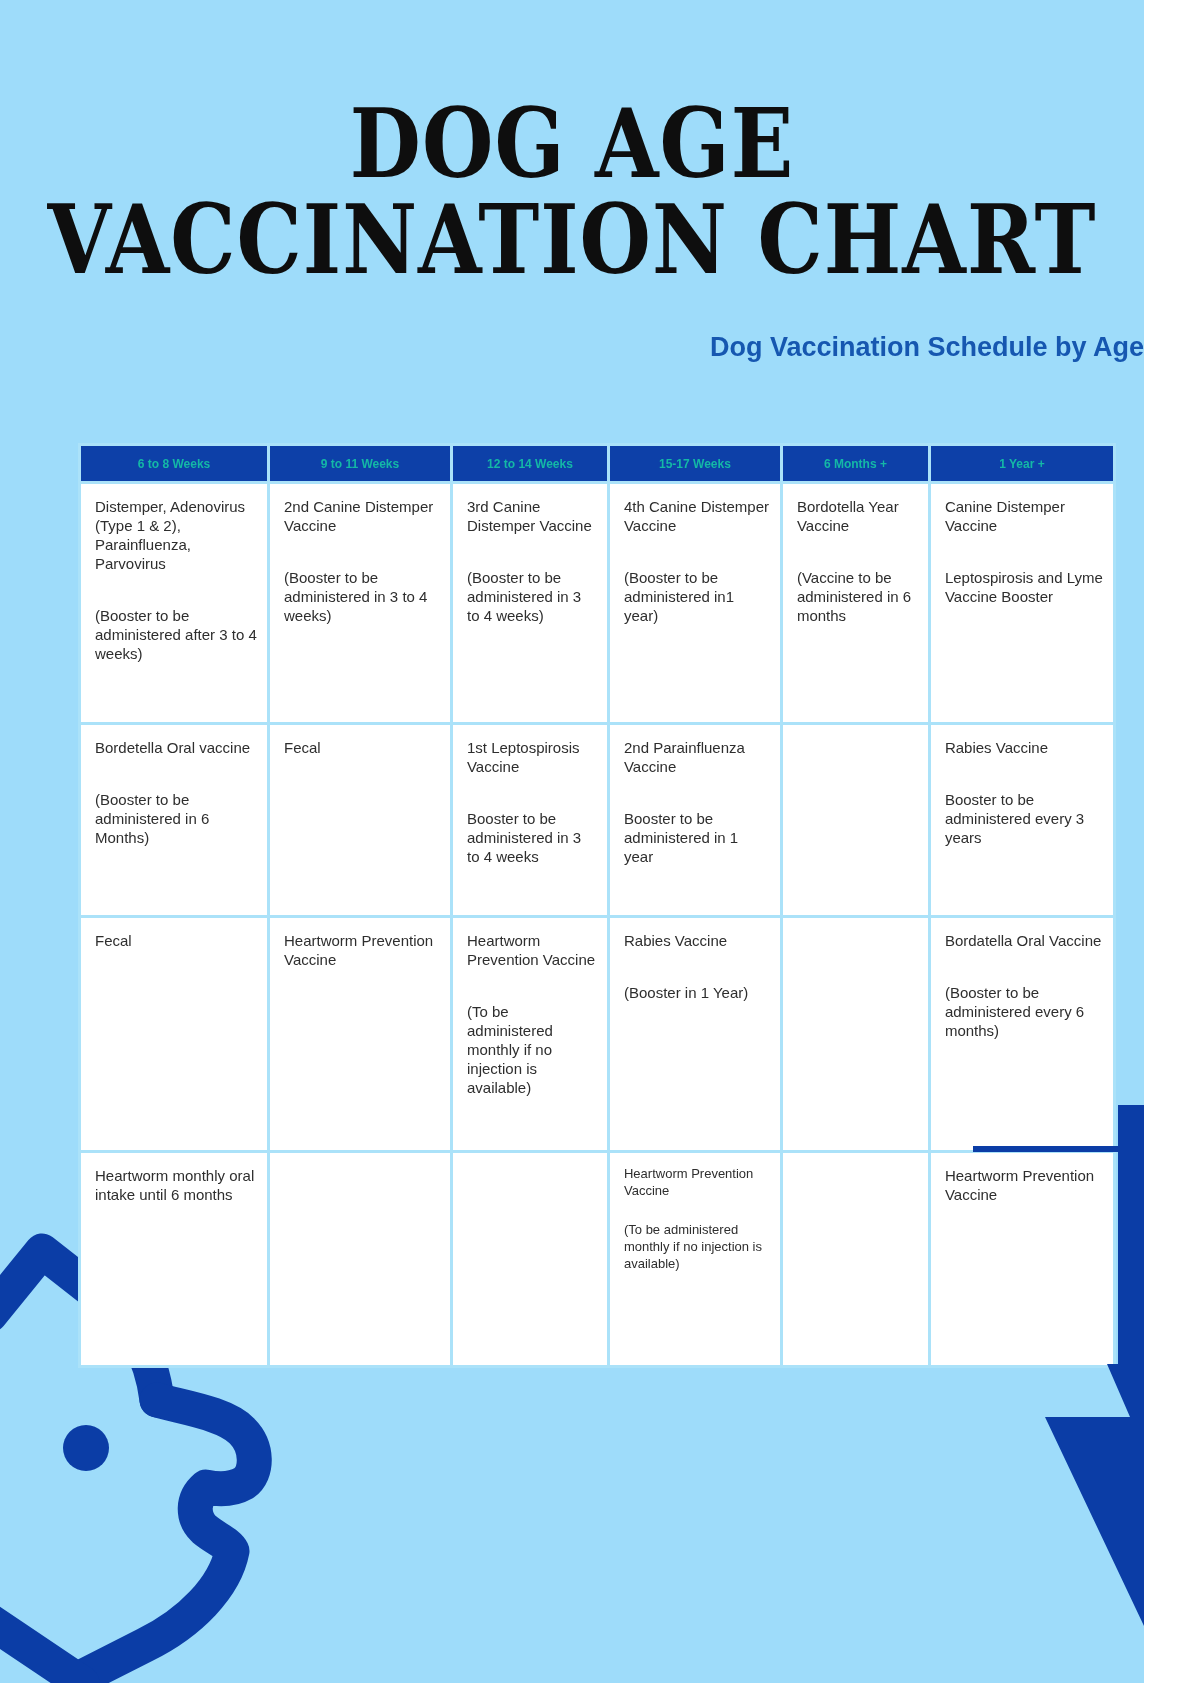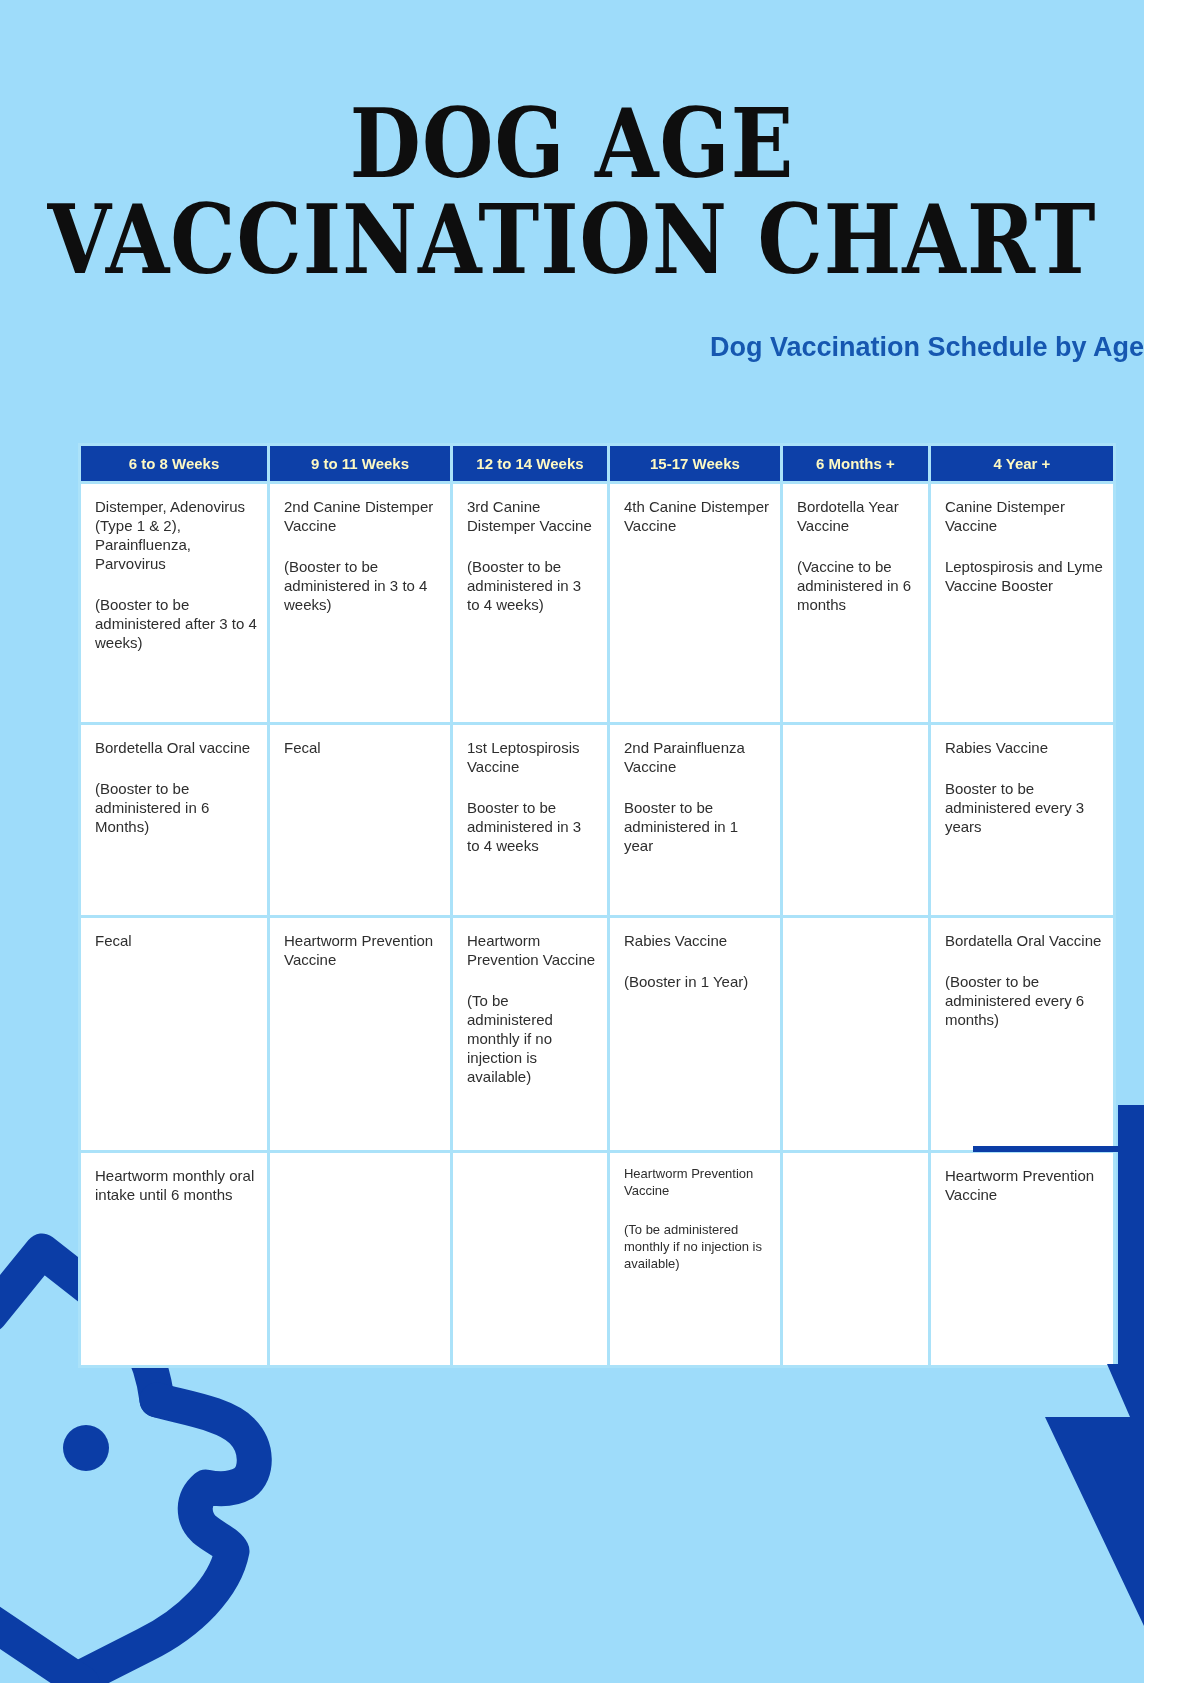--- a/index.html
+++ b/index.html
@@ -49,40 +49,40 @@
     display:grid;
     grid-template-columns:18.26% 17.68% 15.17% 16.71% 14.30% 17.88%;
     grid-template-rows:38px 241px 193px 235px 215px;
     border-left:3px solid var(--line);
     border-top:3px solid var(--line);
     z-index:2;
   }
   .vax-table .th{
     box-sizing:border-box;
     background:var(--dark);
-    color:#fef9c3;
-    font-size:15px;
+    color:#14b8a6;
+    font-size:12px;
     font-weight:bold;
     display:flex;align-items:center;justify-content:center;
     border-right:3px solid var(--line);
     border-bottom:3px solid var(--line);
     white-space:nowrap;
   }
   .vax-table .td{
     box-sizing:border-box;
     background:var(--cellbg);
     color:var(--body);
     font-size:15px;
     line-height:1.27;
     padding:13px 10px 23px 14px;
     border-right:3px solid var(--line);
     border-bottom:3px solid var(--line);
   }
   .vax-table .td p{margin:0;}
-  .vax-table .td p + p{margin-top:22px;}
+  .vax-table .td p + p{margin-top:33px;}
   .vax-table .td.small{font-size:13px;line-height:1.3;}
   .vax-table .td.small p + p{margin-top:22px;}
   .deco-corner{
     position:absolute;
     left:900px;top:1100px;
     width:294px;height:583px;
     z-index:3;
   }
   .dog-icon{
     position:absolute;
@@ -114,35 +114,36 @@
   </div>
 
   <div class="subtitle">Dog Vaccination Schedule by Age</div>
 
   <div class="vax-table">
       <div class="th">6 to 8 Weeks</div>
       <div class="th">9 to 11 Weeks</div>
       <div class="th">12 to 14 Weeks</div>
       <div class="th">15-17 Weeks</div>
       <div class="th">6 Months +</div>
-      <div class="th">4 Year +</div>
+      <div class="th">1 Year +</div>
       <div class="td">
         <p>Distemper, Adenovirus (Type 1 &amp; 2), Parainfluenza, Parvovirus</p>
         <p>(Booster to be administered after 3 to 4 weeks)</p>
       </div>
       <div class="td">
         <p>2nd Canine Distemper Vaccine</p>
         <p>(Booster to be administered in 3 to 4 weeks)</p>
       </div>
       <div class="td">
         <p>3rd Canine Distemper Vaccine</p>
         <p>(Booster to be administered in 3 to 4 weeks)</p>
       </div>
       <div class="td">
         <p>4th Canine Distemper Vaccine</p>
+        <p>(Booster to be administered in1 year)</p>
       </div>
       <div class="td">
         <p>Bordotella Year Vaccine</p>
         <p>(Vaccine to be administered in 6 months</p>
       </div>
       <div class="td">
         <p>Canine Distemper Vaccine</p>
         <p>Leptospirosis and Lyme Vaccine Booster</p>
       </div>
       <div class="td">

